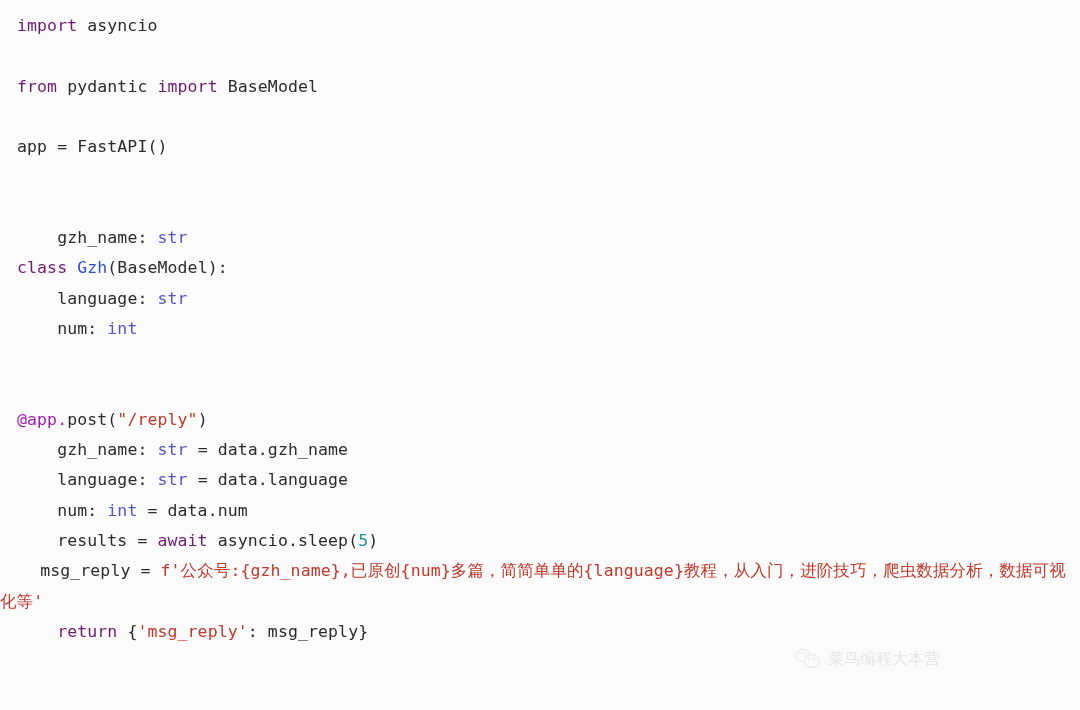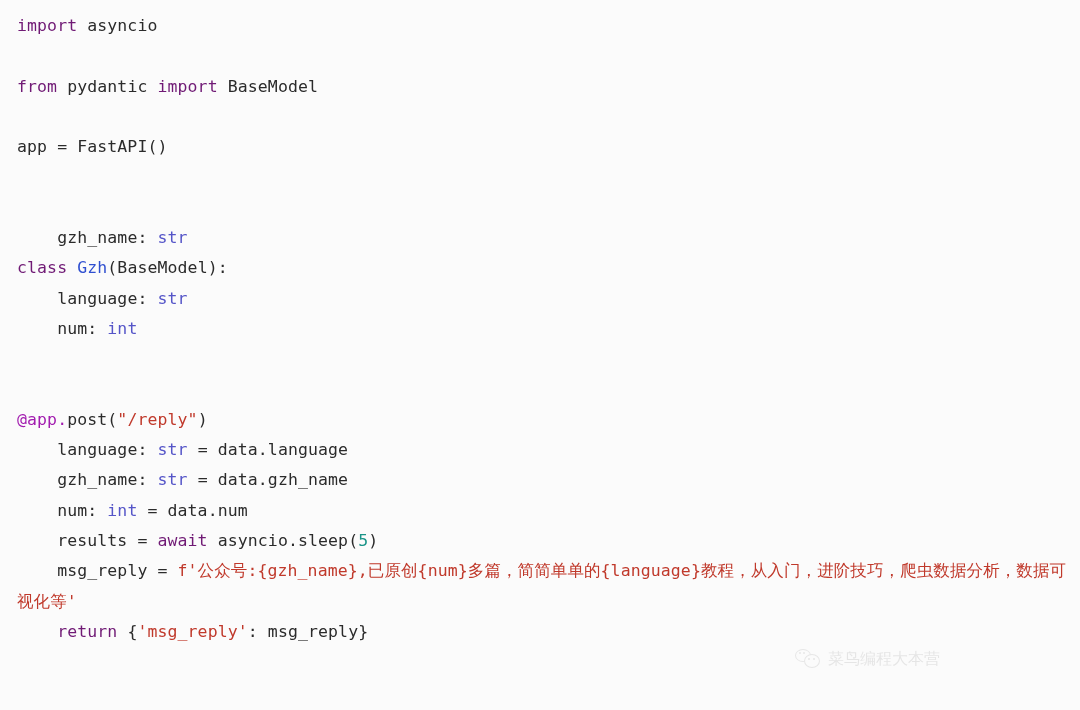--- a/index.html
+++ b/index.html
@@ -31,21 +31,20 @@
     letter-spacing: 0.1px;
   }
   .code-line.blank {
     white-space: pre;
   }
   
   .code-line.wrapping {
     white-space: pre-wrap;
     height: auto;
     margin-left: -17px;
-    padding-left: 17px;
     text-indent: 0;
     width: 1080px;
     box-sizing: border-box;
     word-break: break-all;
   }
   .tok-kw      { color: #701a75; }
   .tok-builtin { color: #5555c8; }
   .tok-class   { color: #2f4fd0; }
   .tok-func    { color: #3b5bdb; }
   .tok-str     { color: #c0392b; }
@@ -129,23 +128,23 @@
   <div class="code-line"><span class="tok-plain">    </span><span class="tok-plain">language: </span><span class="tok-builtin">str</span></div>
 
   <div class="code-line"><span class="tok-plain">    </span><span class="tok-plain">num: </span><span class="tok-builtin">int</span></div>
 
   <div class="code-line blank"> </div>
   <div class="code-line blank"> </div>
 
   <div class="code-line"><span class="tok-deco">@app.</span><span class="tok-decofn">post</span><span class="tok-plain">(</span><span class="tok-str">"/reply"</span><span class="tok-plain">)</span></div>
 
 
+  <div class="code-line"><span class="tok-plain">    </span><span class="tok-plain">gzh_name: </span><span class="tok-builtin">str</span><span class="tok-plain"> = data.gzh_name</span></div>
+
   <div class="code-line"><span class="tok-plain">    </span><span class="tok-plain">language: </span><span class="tok-builtin">str</span><span class="tok-plain"> = data.language</span></div>
-
-  <div class="code-line"><span class="tok-plain">    </span><span class="tok-plain">gzh_name: </span><span class="tok-builtin">str</span><span class="tok-plain"> = data.gzh_name</span></div>
 
   <div class="code-line"><span class="tok-plain">    </span><span class="tok-plain">num: </span><span class="tok-builtin">int</span><span class="tok-plain"> = data.num</span></div>
 
   <div class="code-line"><span class="tok-plain">    </span><span class="tok-plain">results = </span><span class="tok-kw">await</span><span class="tok-plain"> asyncio.sleep(</span><span class="tok-num">5</span><span class="tok-plain">)</span></div>
 
   <div class="code-line wrapping"><span class="tok-plain">    </span><span class="tok-plain">msg_reply = </span><span class="tok-str">f'公众号:{gzh_name},已原创{num}多篇，简简单单的{language}教程，从入门，进阶技巧，爬虫数据分析，数据可视化等'</span></div>
 
   <div class="code-line"><span class="tok-plain">    </span><span class="tok-kw">return</span><span class="tok-plain"> {</span><span class="tok-str">'msg_reply'</span><span class="tok-plain">: msg_reply}</span></div>
 
   <div id="watermark">

